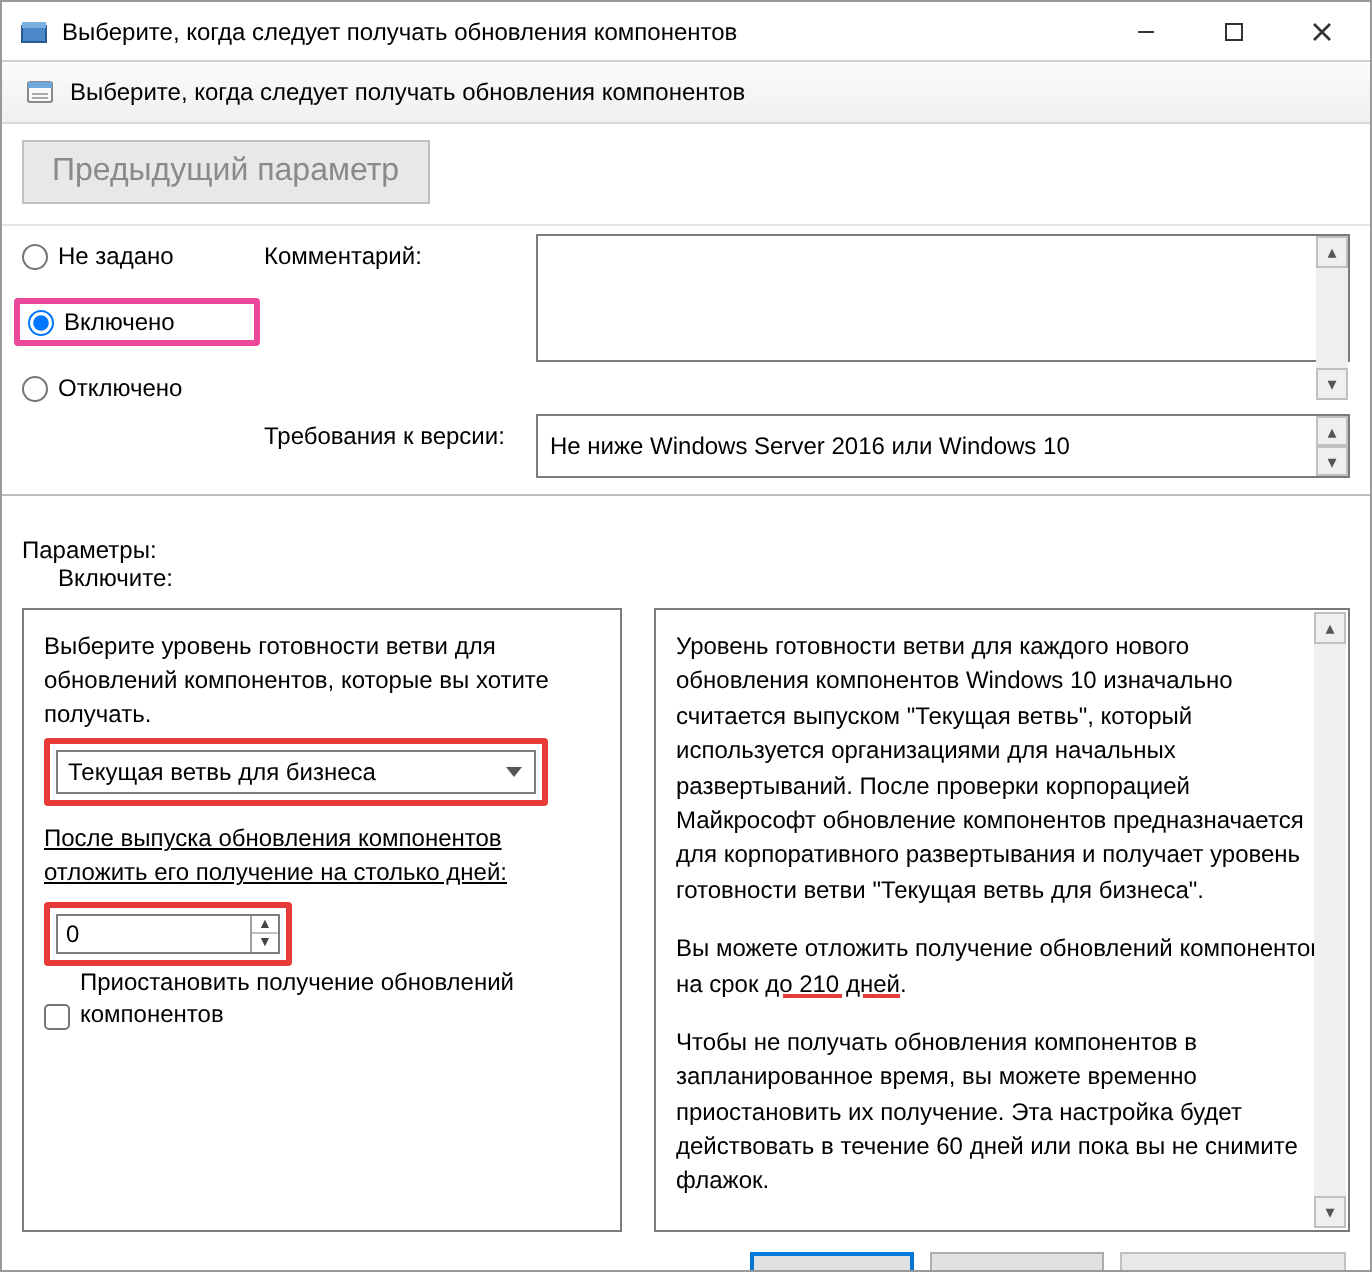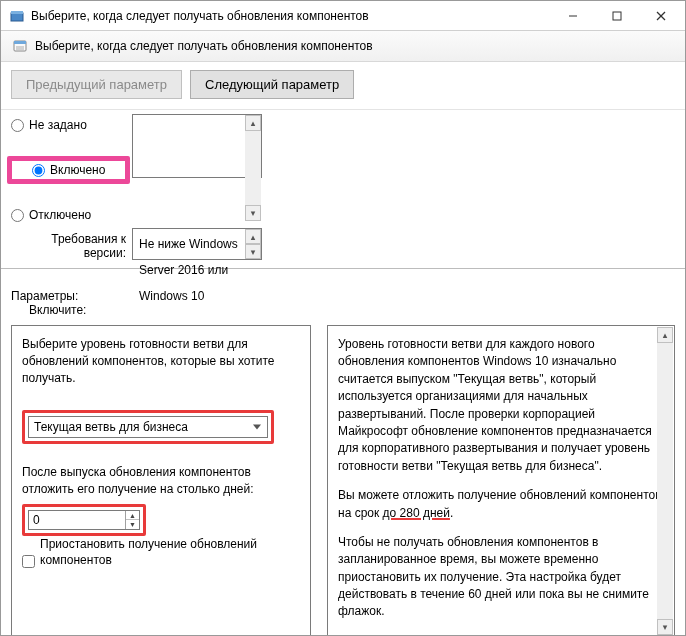--- a/index.html
+++ b/index.html
@@ -44,38 +44,38 @@
   .header-strip .icon { width: 18px; height: 18px; margin-right: 6px; display:flex;align-items:center;justify-content:center;}
   .nav-row {
     padding: 8px 10px 10px 10px;
     display: flex; gap: 8px;
     border-bottom: 1px solid #e4e4e4;
   }
   .btn {
     padding: 6px 14px;
     background: #e1e1e1;
     border: 1px solid #adadad;
-    font-size: 13px;
+    font-size: 16px;
     font-family: inherit;
   }
   .btn:disabled { color: #8a8a8a; background:#e8e8e8; border-color:#c0c0c0;}
   .upper-grid {
     display: grid;
     grid-template-columns: 115px 130px 1fr;
     column-gap: 6px;
     padding: 4px 10px 8px 10px;
     position: relative;
   }
-  .radio-col { display: flex; flex-direction: column; gap: 26px; padding-top: 4px;}
+  .radio-col { display: flex; flex-direction: column; gap: 16px; padding-top: 4px;}
   .radio-item { display: flex; align-items: center; gap: 5px; }
   .radio-item input { margin:0; }
   .hl-red {
-    border: 5px solid #ec4899;
+    border: 3px solid #ec4899;
     border-radius: 2px;
-    padding: 2px 20px;
+    padding: 2px 4px;
     margin: -2px -4px;
   }
   .label-col { padding-top: 4px; }
   .ta-wrap {
     position: relative;
   }
   .ta {
     width: 100%; height: 64px;
     border: 1px solid #7a7a7a;
     resize: none;
@@ -209,78 +209,78 @@
         <rect x="2" y="3" width="12" height="3" fill="#6fa8dc"></rect>
         <line x1="4" y1="9" x2="12" y2="9" stroke="#aaa"></line>
         <line x1="4" y1="11" x2="12" y2="11" stroke="#aaa"></line>
       </svg>
   </span>
   <span>Выберите, когда следует получать обновления компонентов</span>
 </div>
 
 <div class="nav-row">
   <button class="btn" disabled="">Предыдущий параметр</button>
-  <button class="btn">Следующий параметр</button>
 </div>
 
 <div class="upper-grid">
   <div class="radio-col">
     <label class="radio-item">
       <input type="radio" name="st" style="">
       <span>Не задано</span>
     </label>
     <span class="hl-red">
       <label class="radio-item">
         <input type="radio" name="st" checked="" style="">
         <span>Включено</span>
       </label>
     </span>
     <label class="radio-item">
       <input type="radio" name="st" style="">
       <span>Отключено</span>
     </label>
   </div>
 
+  <div class="label-col">Комментарий:</div>
   <div class="ta-wrap">
     <textarea class="ta" value="" style=""></textarea>
     <div class="spin-scroll">
       <div class="ar">▴</div>
       <div class="ar">▾</div>
     </div>
   </div>
 
   <div></div>
-  <div class="label-col" style="padding-top:10px;text-align:right;">Требования к версии:</div>
+  <div class="label-col" style="padding-top:10px;">Требования к версии:</div>
   <div class="ta-wrap" style="margin-top:6px;">
     <div class="req-input">
       <span>Не ниже Windows Server 2016 или Windows 10</span>
     </div>
     <div class="spin-scroll" style="top:1px;bottom:1px;">
       <div class="ar">▴</div>
       <div class="ar">▾</div>
     </div>
   </div>
 </div>
 
 <div class="midbar">
   <div>Параметры:</div>
   <div style="padding-left:18px;">Включите:</div>
 </div>
 
 <div class="lower">
   <div class="panel panel-left">
     <div style="line-height:1.4;">Выберите уровень готовности ветви для обновлений компонентов, которые вы хотите получать.</div>
-    <div style="margin-top:24px;">
+    <div style="margin-top:4px;">
       <span class="hl-box">
         <div class="dropdown">
           <span>Текущая ветвь для бизнеса</span>
         </div>
       </span>
     </div>
-    <div style="margin-top:20px; line-height:1.4;">После выпуска обновления компонентов отложить его получение на столько дней:</div>
+    <div style="margin-top:8px; line-height:1.4;text-decoration:underline;">После выпуска обновления компонентов отложить его получение на столько дней:</div>
     <div style="margin-top:6px;">
       <span class="hl-box">
         <div class="numspin">
           <input type="text" value="0" style="">
           <div class="sp">
             <div>▲</div>
             <div>▼</div>
           </div>
         </div>
       </span>
@@ -288,21 +288,21 @@
     <label class="chk-row">
       <input type="checkbox" style="">
       <span style="line-height:1.35;">Приостановить получение обновлений компонентов</span>
     </label>
   </div>
 
   <div class="panel">
     <div class="help-text">
       <p>Уровень готовности ветви для каждого нового обновления компонентов Windows 10 изначально считается выпуском "Текущая ветвь", который используется организациями для начальных развертываний. После проверки корпорацией Майкрософт обновление компонентов предназначается для корпоративного развертывания и получает уровень готовности ветви "Текущая ветвь для бизнеса".</p>
       <p>
-        <span>Вы можете отложить получение обновлений компонентов на срок </span><span class="underline-red">до 280 дней</span><span>.</span>
+        <span>Вы можете отложить получение обновлений компонентов на срок </span><span class="underline-red">до 210 дней</span><span>.</span>
       </p>
       <p>Чтобы не получать обновления компонентов в запланированное время, вы можете временно приостановить их получение. Эта настройка будет действовать в течение 60 дней или пока вы не снимите флажок.</p>
     </div>
     <div class="spin-scroll" style="top:1px;bottom:1px;right:1px;">
       <div class="ar">▴</div>
       <div class="ar">▾</div>
     </div>
   </div>
 </div>
 

